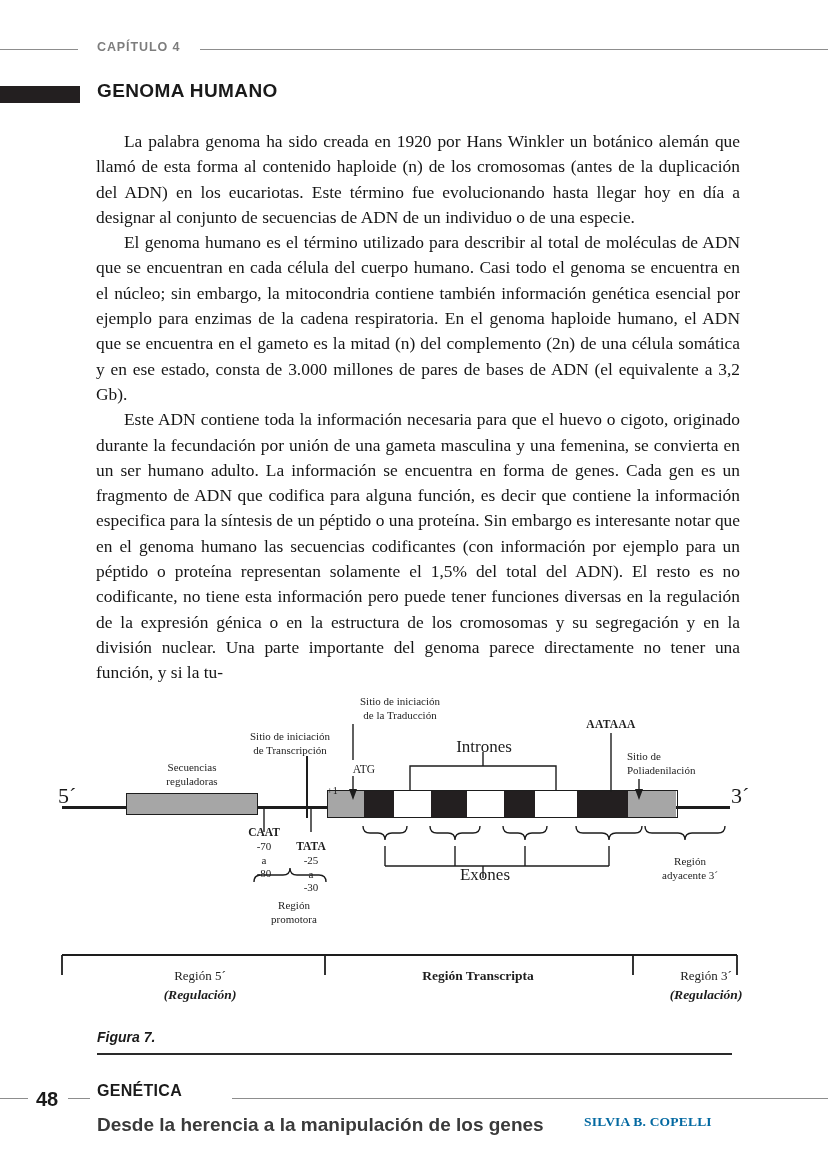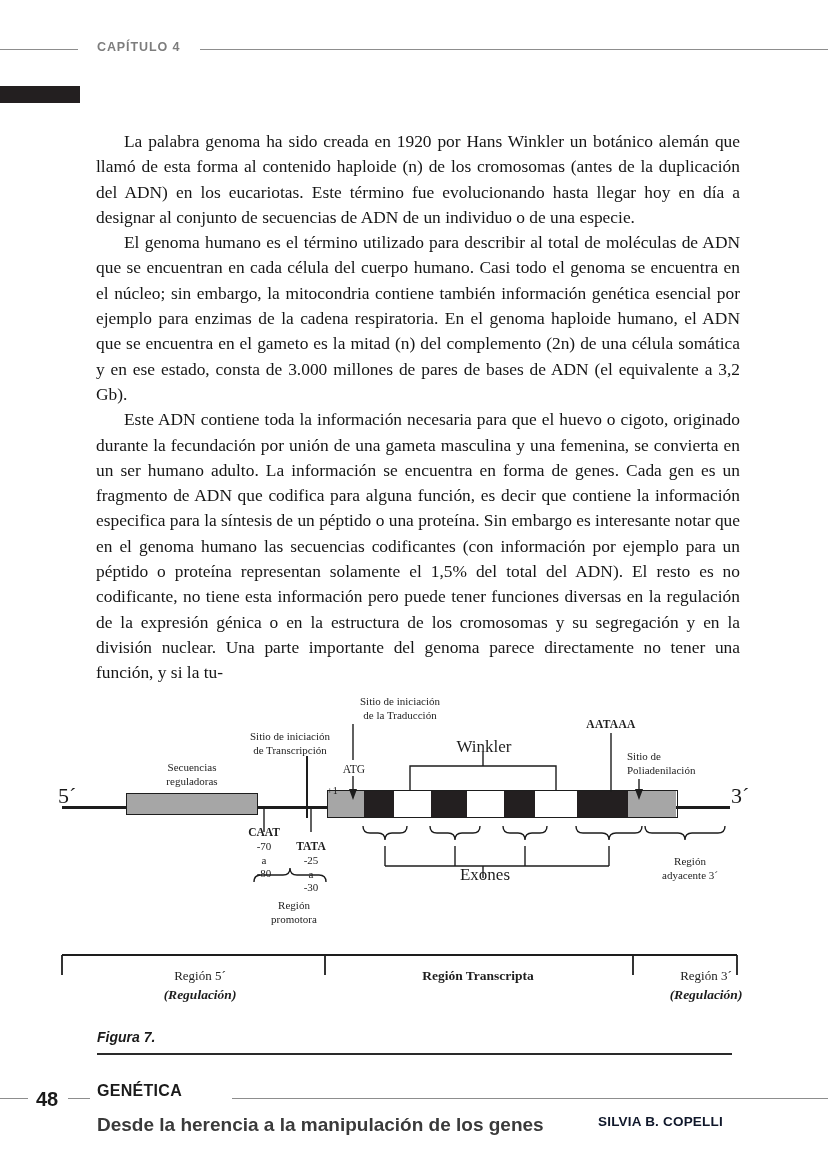--- a/index.html
+++ b/index.html
@@ -101,35 +101,36 @@
     font-family:"Liberation Sans", sans-serif; font-size:16px; font-weight:bold;
     letter-spacing:.3px; color:#1a1a1a;
   }
   .ft-rule-right { position:absolute; left:232px; top:1098px; width:596px; height:1.4px; background:#8d8d8d; }
   .ft-sub {
     position:absolute; left:97px; top:1114px;
     font-family:"Liberation Sans", sans-serif; font-size:19px; font-weight:bold; color:#3a3a3a;text-align:center;
   }
   .ft-author {
     position:absolute; left:584px; top:1114px;
-    font-family:Liberation Sans, sans-serif; font-size:13.5px; font-weight:bold;
-    letter-spacing:.2px; color:#0f172a;margin-left:14px;
+    font-family:Liberation Serif, serif; font-size:13.5px; font-weight:bold;
+    letter-spacing:.2px; color:#0369a1;
   }
 </style>
 </head>
 <body>
 
 <div class="header">
   <div class="hdr-rule-left"></div>
   <div class="hdr-chapter">CAPÍTULO 4</div>
   <div class="hdr-rule-right"></div>
 </div>
 
 <div class="title-block">
   <div class="title-swatch"></div>
+  <div class="title-text">GENOMA HUMANO</div>
 </div>
 
 <div class="prose">
   <p>La palabra genoma ha sido creada en 1920 por Hans Winkler un botánico alemán que llamó de esta forma al contenido haploide (n) de los cromosomas (antes de la duplicación del ADN) en los eucariotas. Este término fue evolucionando hasta llegar hoy en día a designar al conjunto de secuencias de ADN de un individuo o de una especie.</p>
   <p>El genoma humano es el término utilizado para describir al total de moléculas de ADN que se encuentran en cada célula del cuerpo humano. Casi todo el genoma se encuentra en el núcleo; sin embargo, la mitocondria contiene también información genética esencial por ejemplo para enzimas de la cadena respiratoria. En el genoma haploide humano, el ADN que se encuentra en el gameto es la mitad (n) del complemento (2n) de una célula somática y en ese estado, consta de 3.000 millones de pares de bases de ADN (el equivalente a 3,2 Gb).</p>
   <p>Este ADN contiene toda la información necesaria para que el huevo o cigoto, originado durante la fecundación por unión de una gameta masculina y una femenina, se convierta en un ser humano adulto. La información se encuentra en forma de genes. Cada gen es un fragmento de ADN que codifica para alguna función, es decir que contiene la información especifica para la síntesis de un péptido o una proteína. Sin embargo es interesante notar que en el genoma humano las secuencias codificantes (con información por ejemplo para un péptido o proteína representan solamente el 1,5% del total del ADN). El resto es no codificante, no tiene esta información pero puede tener funciones diversas en la regulación de la expresión génica o en la estructura de los cromosomas y su segregación y en la división nuclear. Una parte importante del genoma parece directamente no tener una función, y si la tu-</p>
 </div>
 
 <div>
 
@@ -152,23 +153,23 @@
       <div class="seg exon" style="width: 51px; background: rgb(35, 31, 32);"></div>
       <div class="seg utr" style="width: 48px; background: rgb(166, 166, 166);"></div>
     </div>
 
   <div class="fig-txt" style="left:235px; top:730px; width:110px;">Sitio de iniciación
 de Transcripción</div>
   <div class="fig-txt" style="left:327px; top:784px; width:20px; text-align:left; font-size:10px;">+1</div>
 
   <div class="fig-txt" style="left:347px; top:695px; width:106px;">Sitio de iniciación
 de la Traducción</div>
-  <div class="fig-txt" style="left:333px; top:763px; width:42px; font-size:11.5px;">ATG</div>
-
-  <div class="fig-txt" style="left:424px; top:740px; width:120px; font-size:17px;">Winkler</div>
+  <div class="fig-txt" style="left:333px; top:763px; width:42px; font-size:11.5px;text-align:right;">ATG</div>
+
+  <div class="fig-txt" style="left:424px; top:740px; width:120px; font-size:17px;">Intrones</div>
 
   <div class="fig-txt" style="left:425px; top:868px; width:120px; font-size:17px;">Exones</div>
 
   <div class="fig-txt" style="left:566px; top:718px; width:90px; font-size:11.5px; font-weight:bold; letter-spacing:.3px;">AATAAA</div>
   <div class="fig-txt" style="left:627px; top:750px; width:96px; text-align:left;">Sitio de
 Poliadenilación</div>
 
   <div class="fig-txt" style="left:236px; top:826px; width:56px; font-size:11.5px; font-weight:bold;">CAAT</div>
   <div class="fig-txt" style="left:236px; top:840px; width:56px; font-size:11px;">-70
 a

